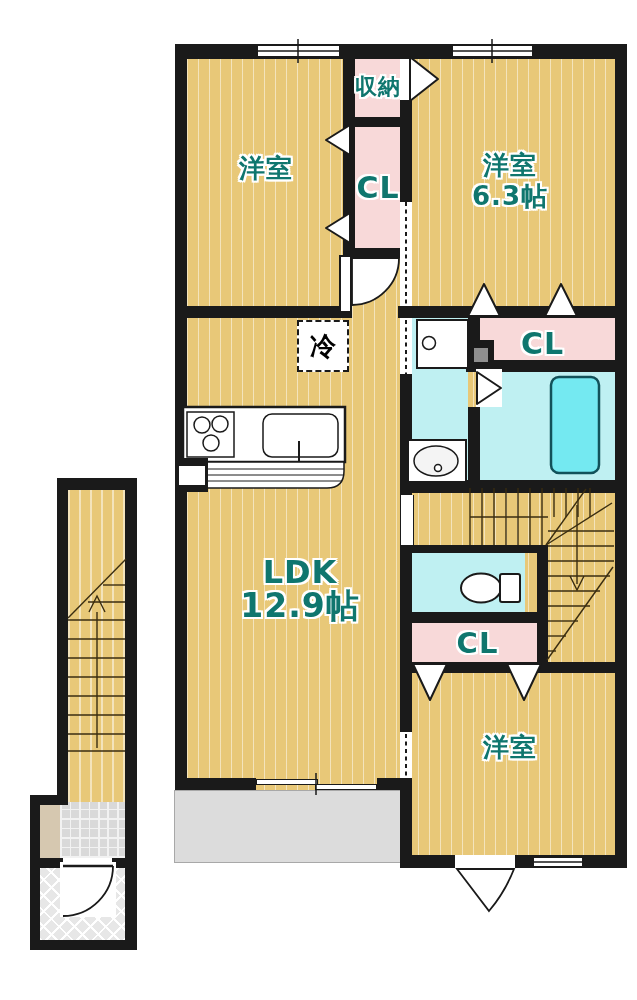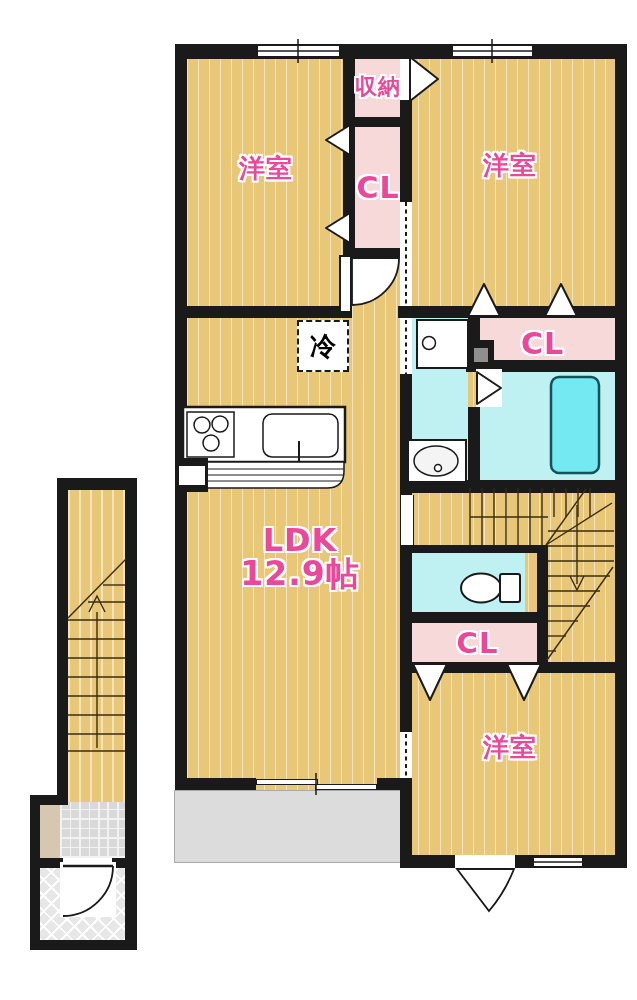--- a/index.html
+++ b/index.html
@@ -13,21 +13,21 @@
   .white{position:absolute;background:#ffffff;}
   .balcony{position:absolute;background:#dcdcdc;border:1px solid #a8a8a8;}
   .tile{position:absolute;background:#d9d9d9;
     background-image:repeating-linear-gradient(0deg,#f2f2f2 0 1.5px,transparent 1.5px 9.5px),
                      repeating-linear-gradient(90deg,#f2f2f2 0 1.5px,transparent 1.5px 9.5px);}
   .porch{position:absolute;background:#e7e7e7;
     background-image:repeating-linear-gradient(45deg,#ffffff 0 2px,transparent 2px 11px),
                      repeating-linear-gradient(-45deg,#ffffff 0 2px,transparent 2px 11px);}
   .beige{position:absolute;background:#d6c8b0;}
   .graybar{position:absolute;background:#979797;}
-  .lbl{position:absolute;text-align:center;color:#ec4899;font-weight:600;letter-spacing:1px;
+  .lbl{position:absolute;text-align:center;color:#0f766e;font-weight:600;letter-spacing:1px;
     text-shadow:-2px -2px 0 #fff,2px -2px 0 #fff,-2px 2px 0 #fff,2px 2px 0 #fff,
                 -2px 0 0 #fff,2px 0 0 #fff,0 -2px 0 #fff,0 2px 0 #fff;}
   .fridge{position:absolute;background:#fff;border:2px dashed #1a1a1a;
     display:flex;align-items:center;justify-content:center;}
   svg{position:absolute;left:0;top:0;pointer-events:none;}
 </style>
 </head>
 <body>
 
 <div id="plan">
@@ -218,22 +218,23 @@
     </g>
 
     <path d="M457,869 L489,911 Q505,892 514,869 Z" fill="#ffffff" stroke="#1a1a1a" stroke-width="1.8"></path>
   </svg>
 
   <div class="lbl" style="left:186px;top:153px;width:160px;font-size:26px;line-height:31px;">
     <div>洋室</div>
   </div>
   <div class="lbl" style="left:430px;top:150px;width:160px;font-size:26px;line-height:31px;">
     <div>洋室</div>
-  </div>
-  <div class="lbl" style="left:205px;top:524px;width:190px;font-size:32px;line-height:33px;text-align:center;">
+    <div>6.3帖</div>
+  </div>
+  <div class="lbl" style="left:205px;top:556px;width:190px;font-size:32px;line-height:33px;text-align:center;">
     <div>LDK</div>
     <div style="font-size:33px;">12.9帖</div>
   </div>
   <div class="lbl" style="left:430px;top:732px;width:160px;font-size:26px;line-height:31px;">
     <div>洋室</div>
   </div>
   <div class="lbl" style="left:341px;top:72px;width:74px;font-size:22px;">収納</div>
   <div class="lbl" style="left:348px;top:170px;width:60px;font-size:30px;">CL</div>
   <div class="lbl" style="left:505px;top:326px;width:75px;font-size:30px;">CL</div>
   <div class="lbl" style="left:440px;top:626px;width:75px;font-size:29px;">CL</div>

